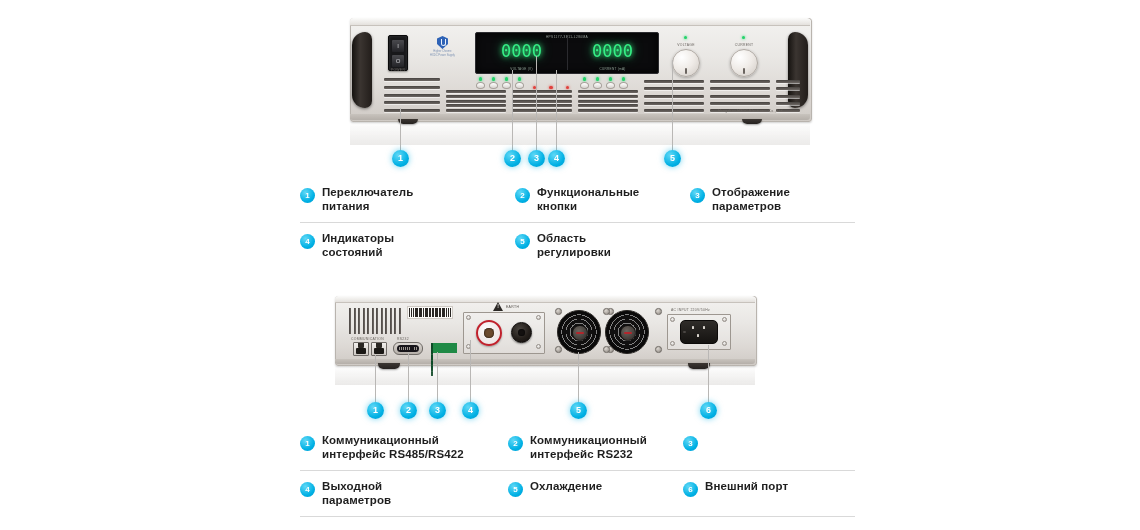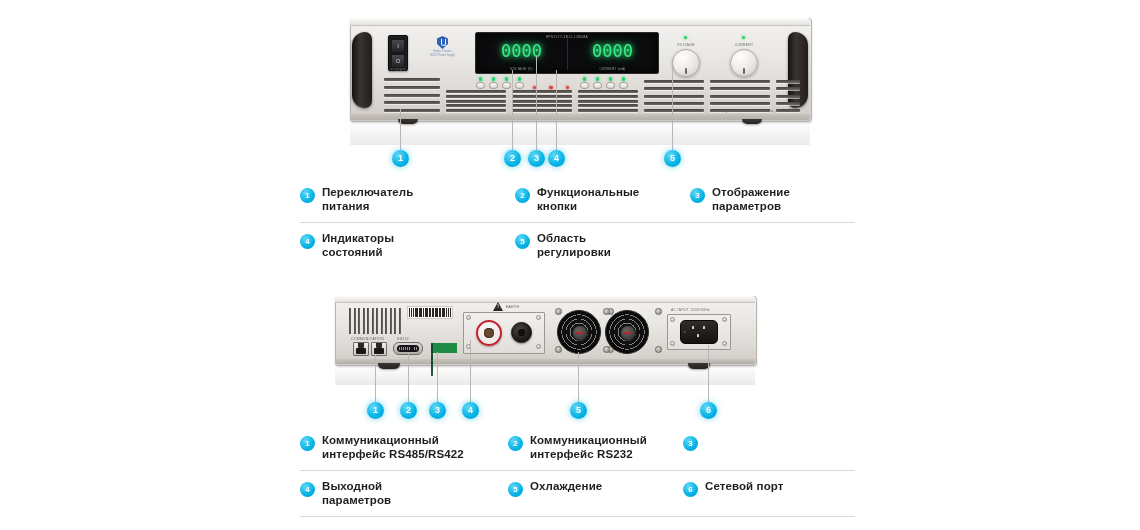--- a/index.html
+++ b/index.html
@@ -541,18 +541,18 @@
         <span class="legbadge">4</span>
         <span class="legtext">Выходной
 параметров</span>
       </div>
       <div class="legitem" style="width:175px;">
         <span class="legbadge">5</span>
         <span class="legtext">Охлаждение</span>
       </div>
       <div class="legitem" style="width:172px;">
         <span class="legbadge">6</span>
-        <span class="legtext">Сетевой порт</span>
+        <span class="legtext">Внешний порт</span>
       </div>
     </div>
   </div>
 
 </div>
 
 </body></html>

